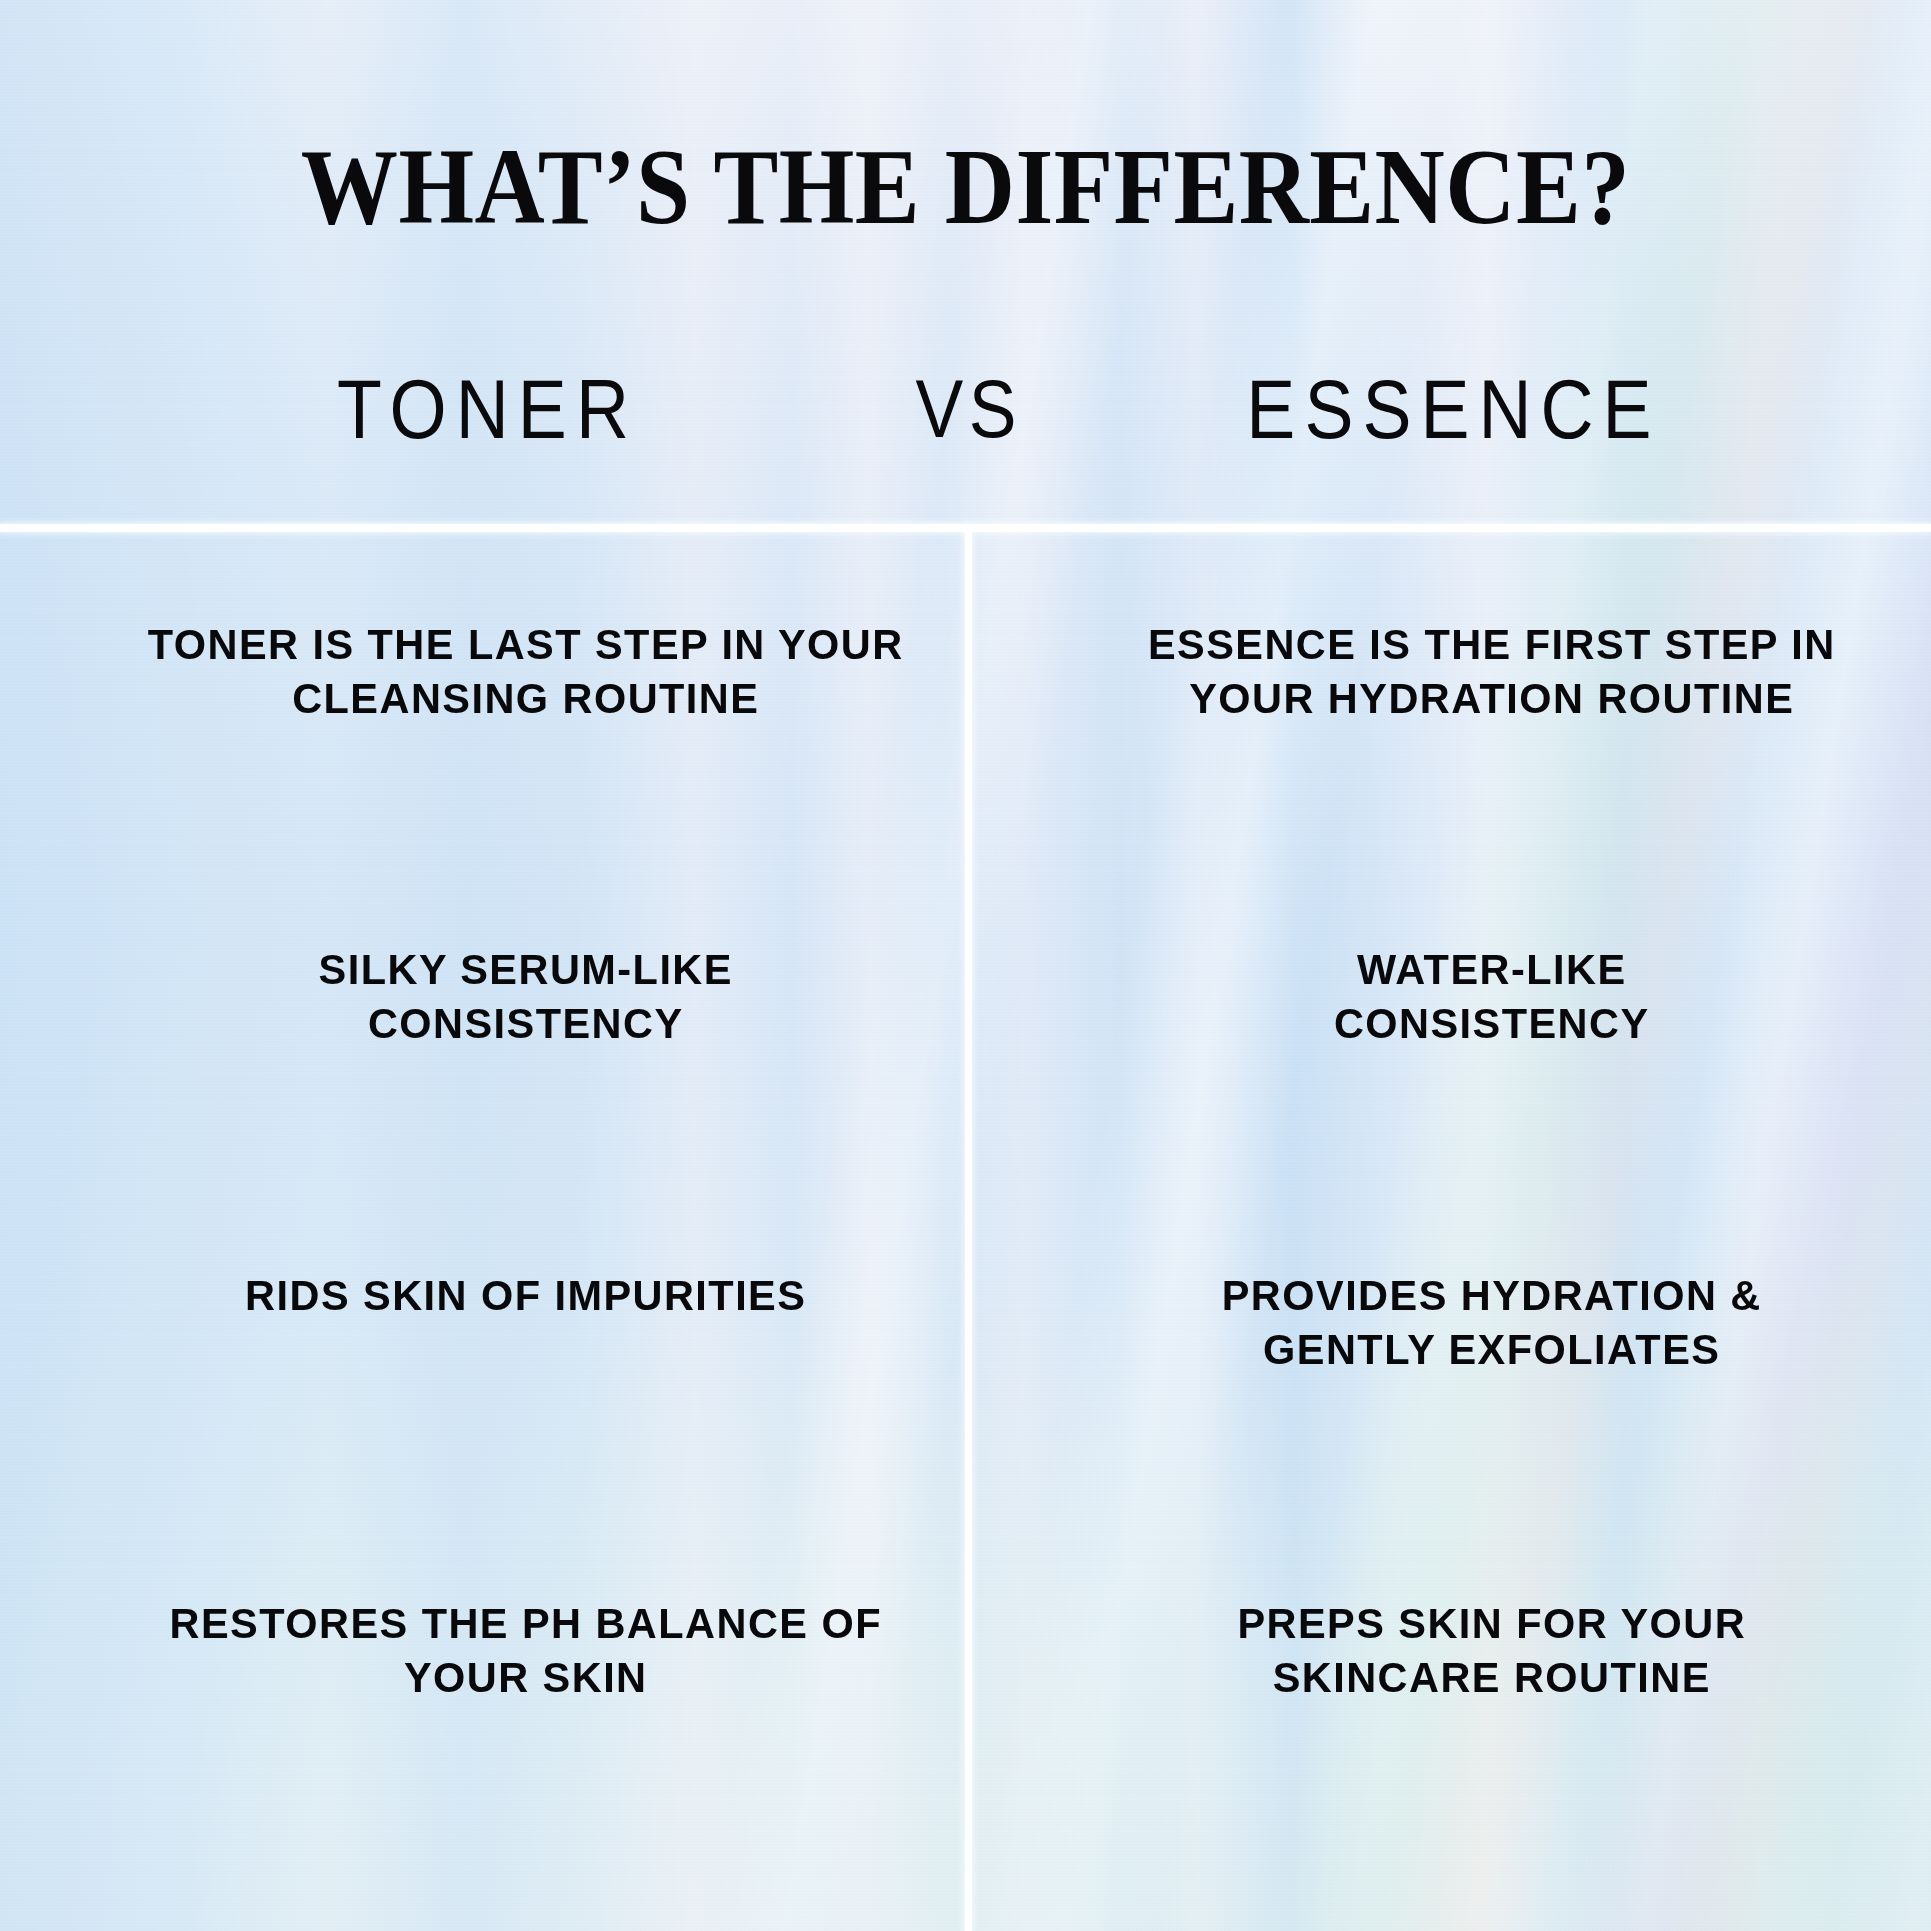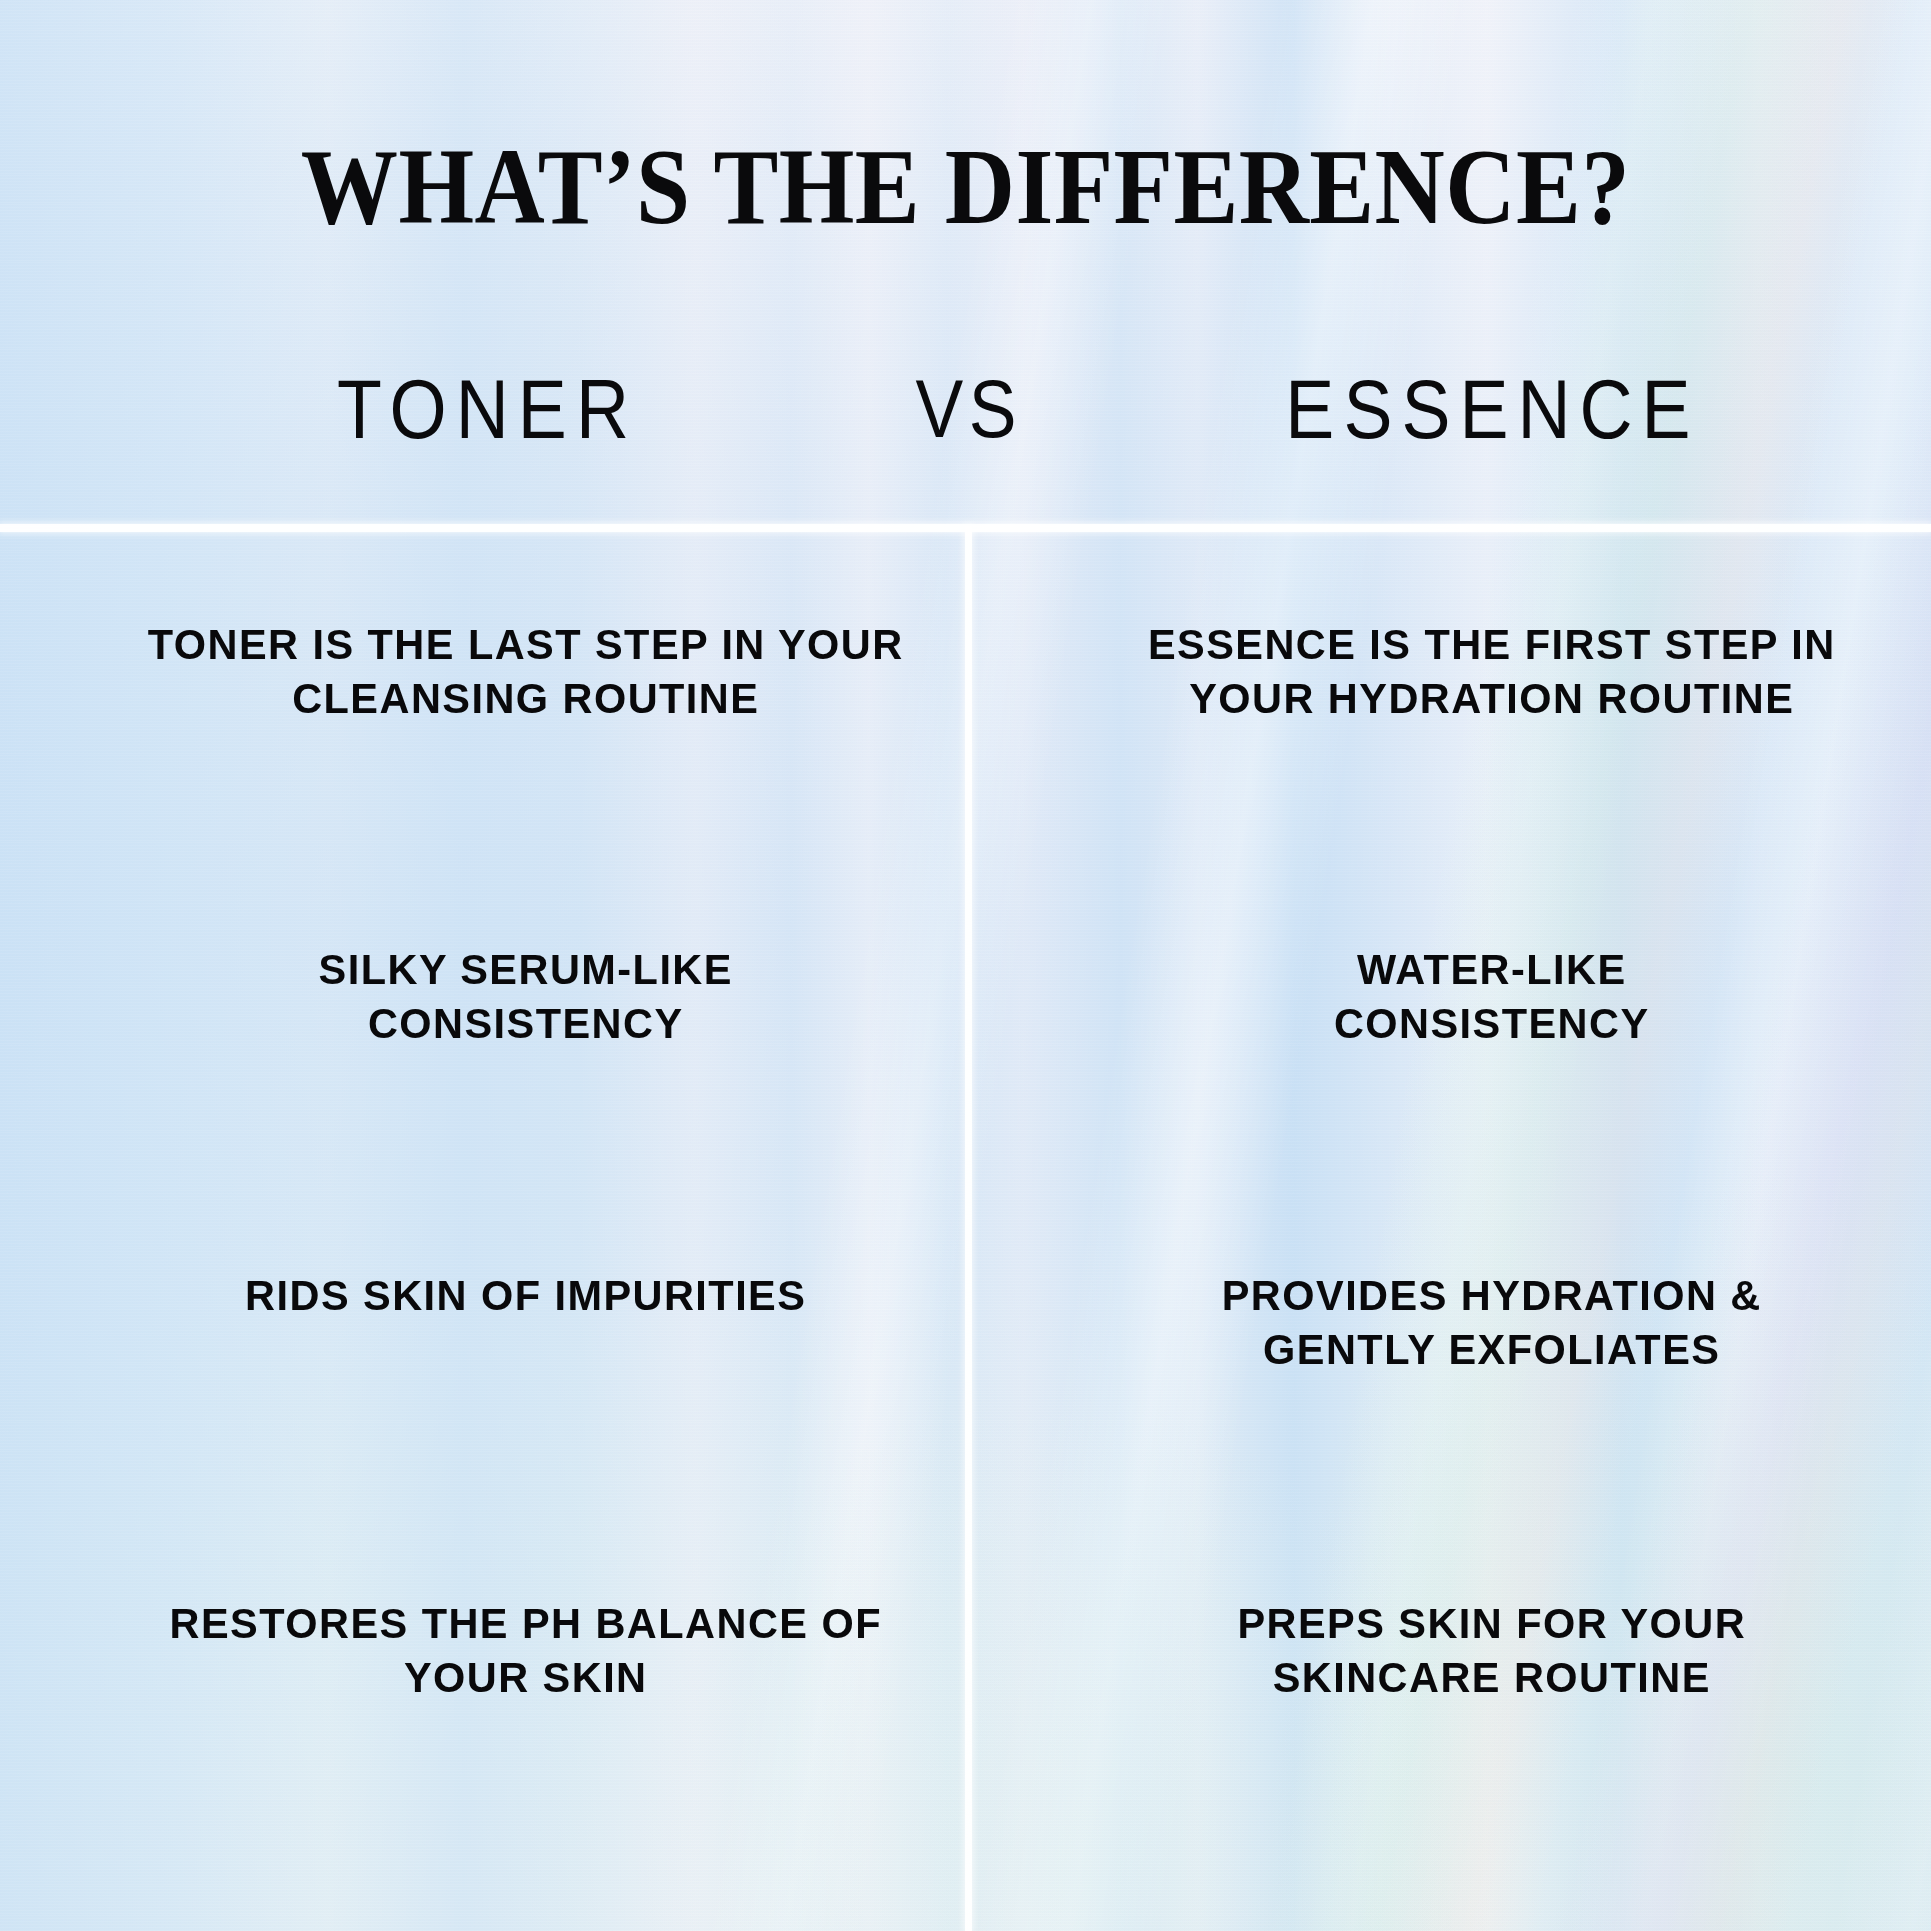--- a/index.html
+++ b/index.html
@@ -172,21 +172,20 @@
   }
 
   .subtitle-row {
     position: absolute;
     left: 0;
     top: 355px;
     width: 1931px;
     height: 106px;
     display: flex;
     align-items: center;
-    gap: 39px;
   }
 
   .subtitle-cell {
     flex: 0 0 auto;
     font-family: "Liberation Sans", sans-serif;
     font-weight: 400;
     color: #0a0a0c;
     line-height: 1;
     white-space: nowrap;
   }

